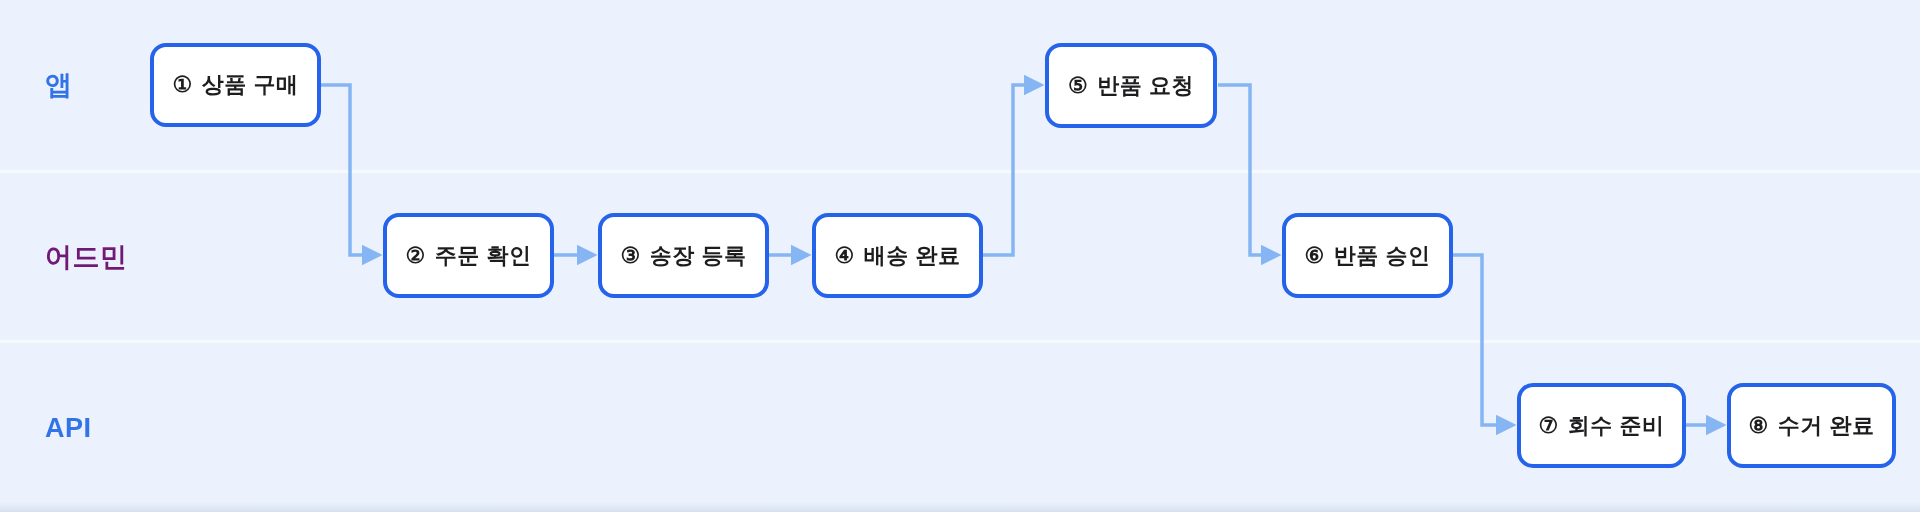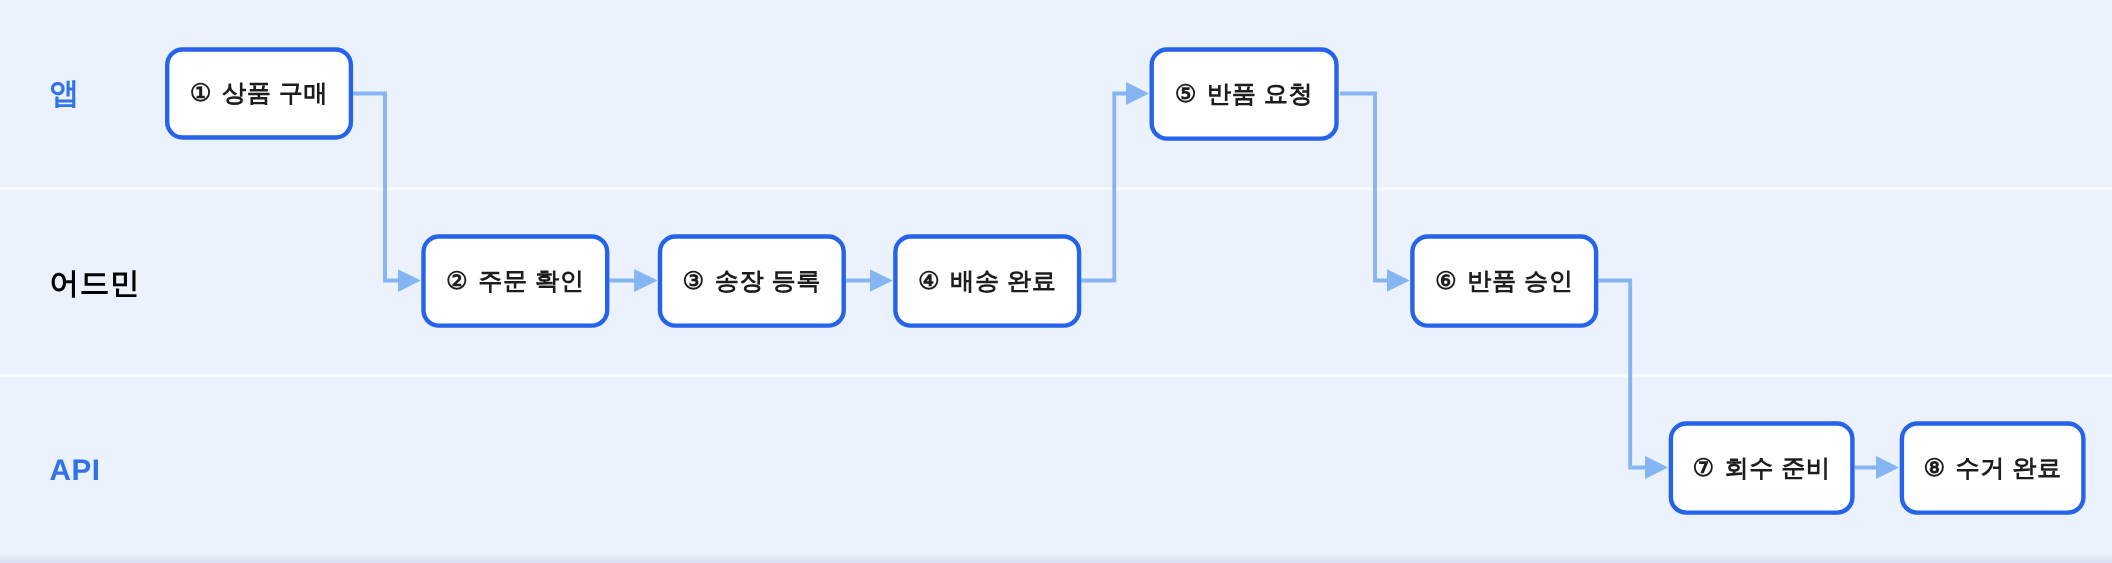--- a/index.html
+++ b/index.html
@@ -75,21 +75,21 @@
 </head>
 <body>
 
 <div class="canvas">
 
   <div id="lanes-root">
       <div class="lane" style="top: 0px; height: 170px; background: rgb(235, 242, 253);">
         <span class="lane-label" style="color: rgb(50, 115, 232);">앱</span>
       </div>
       <div class="lane divided" style="top: 170px; height: 170px; background: rgb(235, 242, 253);">
-        <span class="lane-label" style="color: #000000;">어드민</span>
+        <span class="lane-label" style="color: #701a75;">어드민</span>
       </div>
       <div class="lane divided" style="top: 340px; height: 172px; background: rgb(235, 242, 253);">
         <span class="lane-label" style="color: rgb(50, 115, 232); text-align: right;">API</span>
       </div>
     </div>
 
   <svg class="connectors" viewBox="0 0 1920 512" xmlns="http://www.w3.org/2000/svg">
     <defs>
       <marker id="arrowhead" markerWidth="6" markerHeight="6" refX="5" refY="3" orient="auto" markerUnits="strokeWidth">
         <path id="arrowhead-shape" d="M 0 0 L 6 3 L 0 6 Z" fill="#85b5f3"></path>

